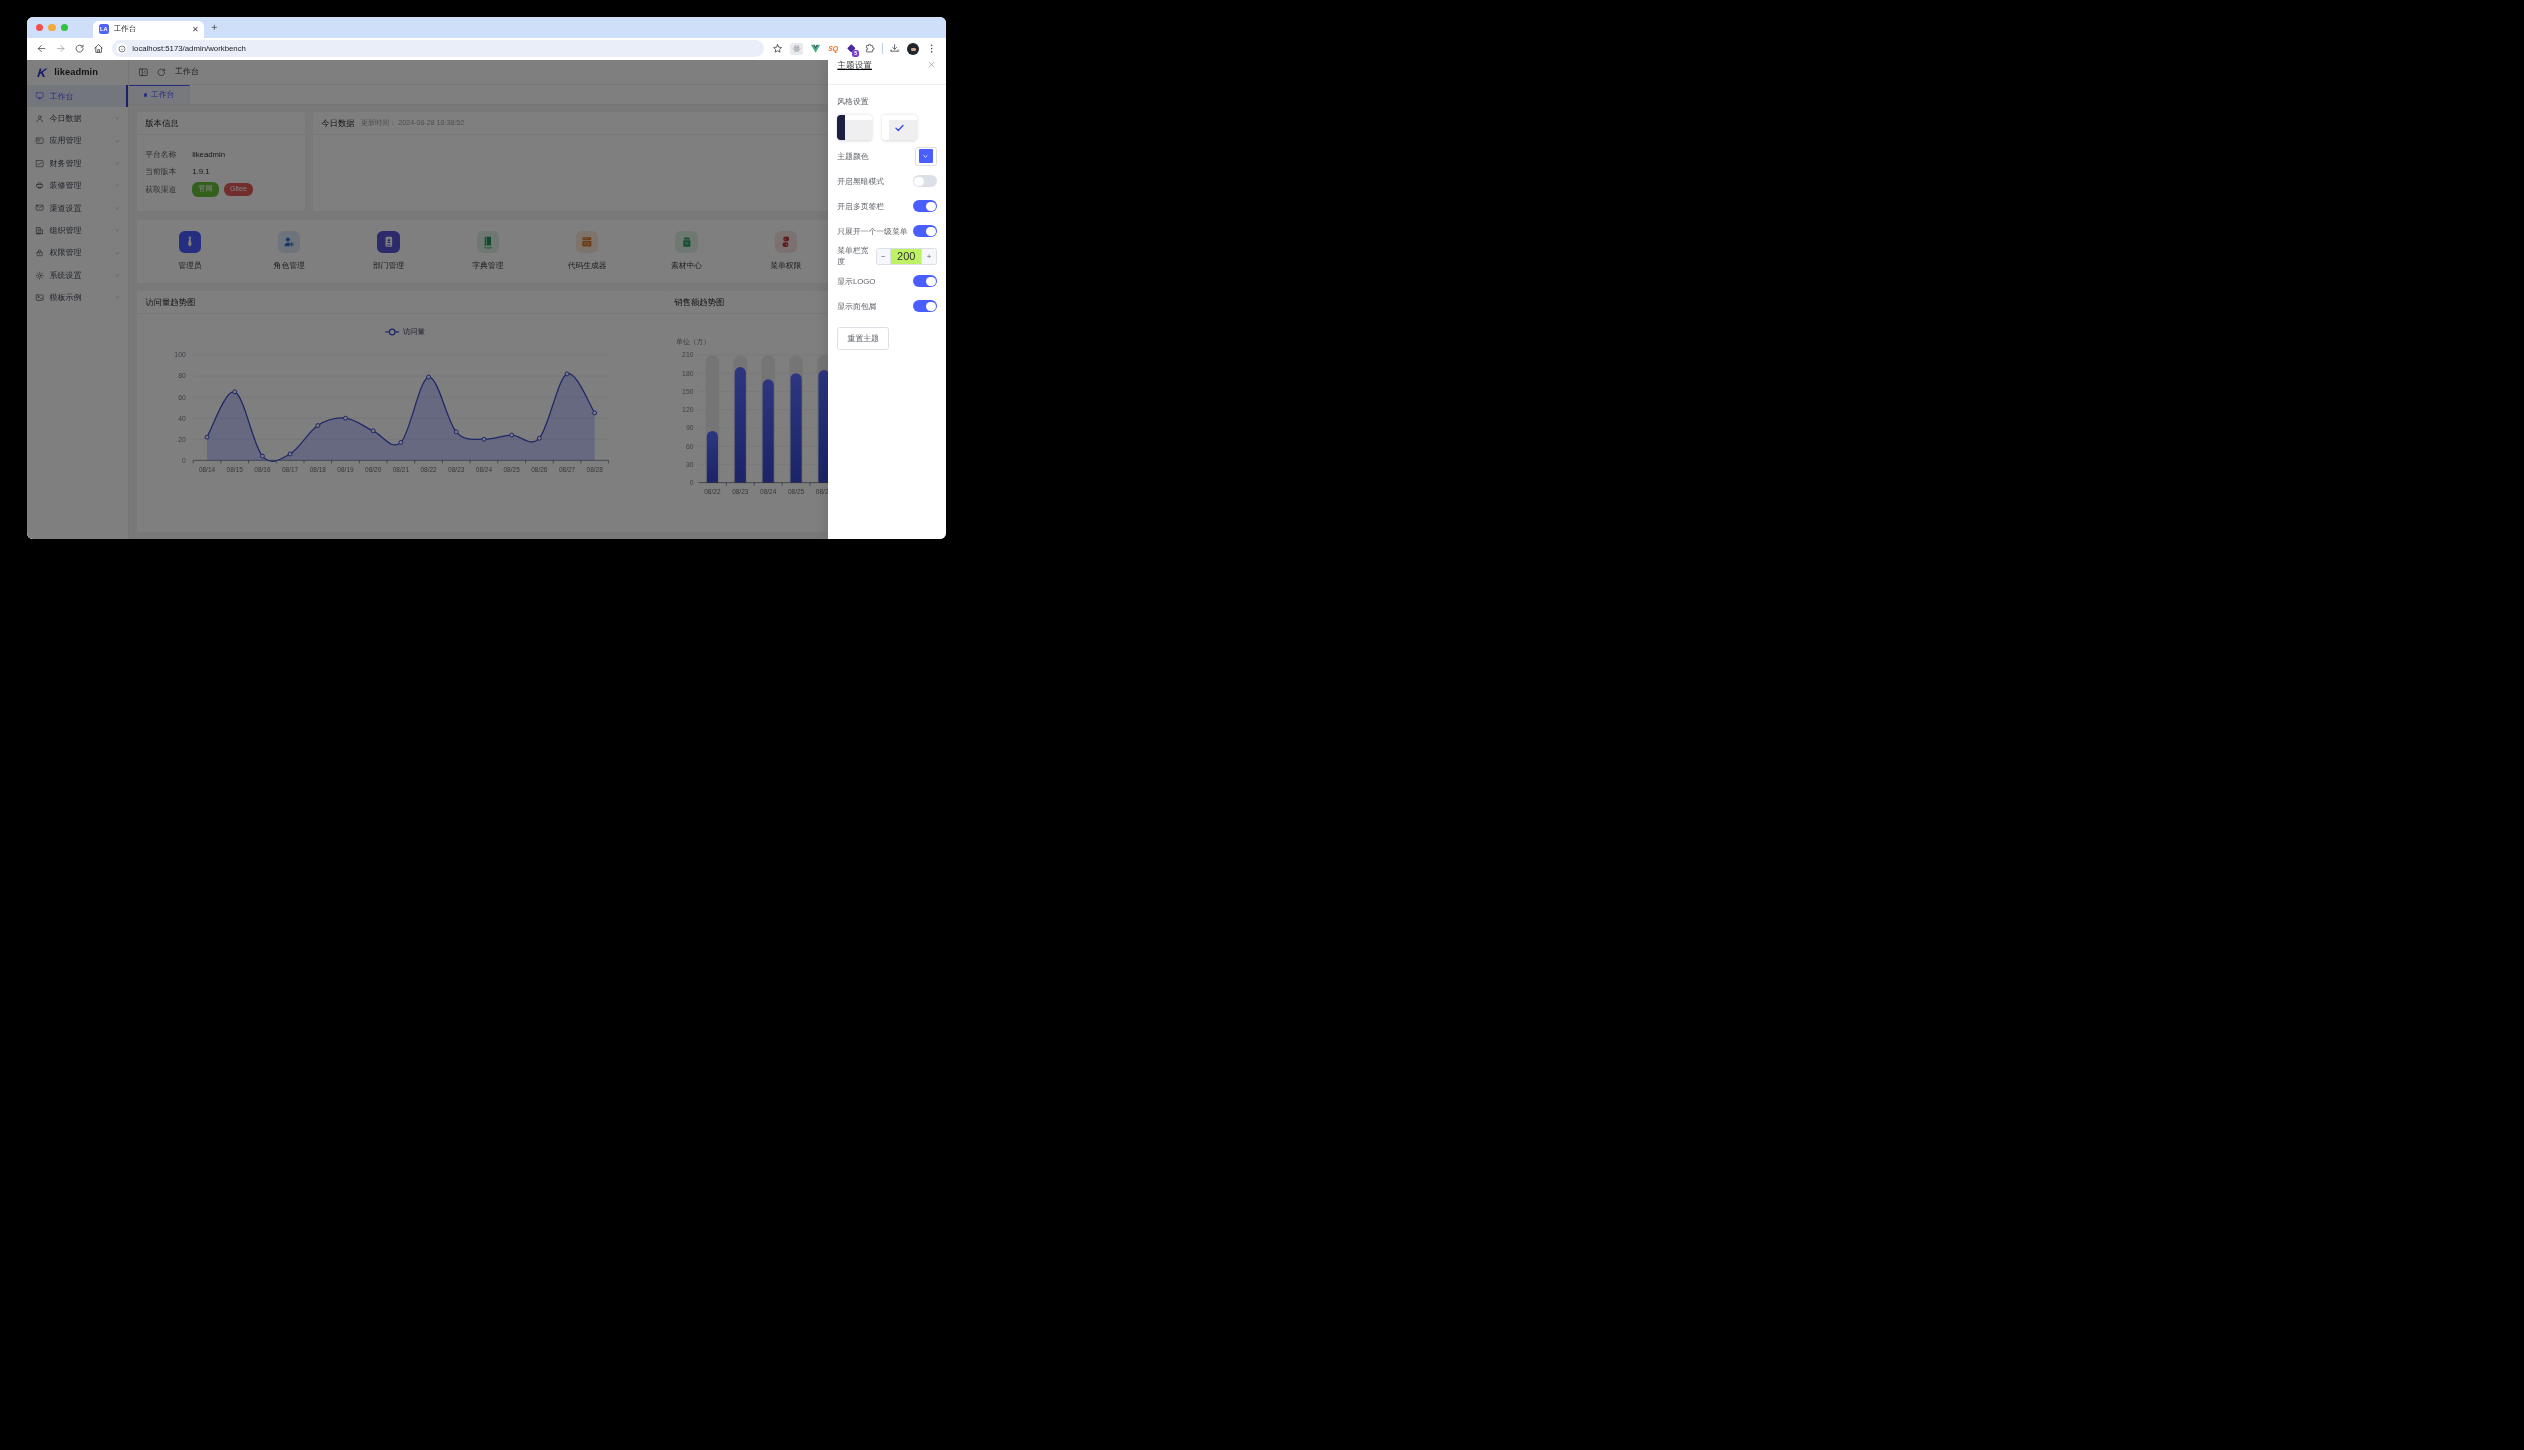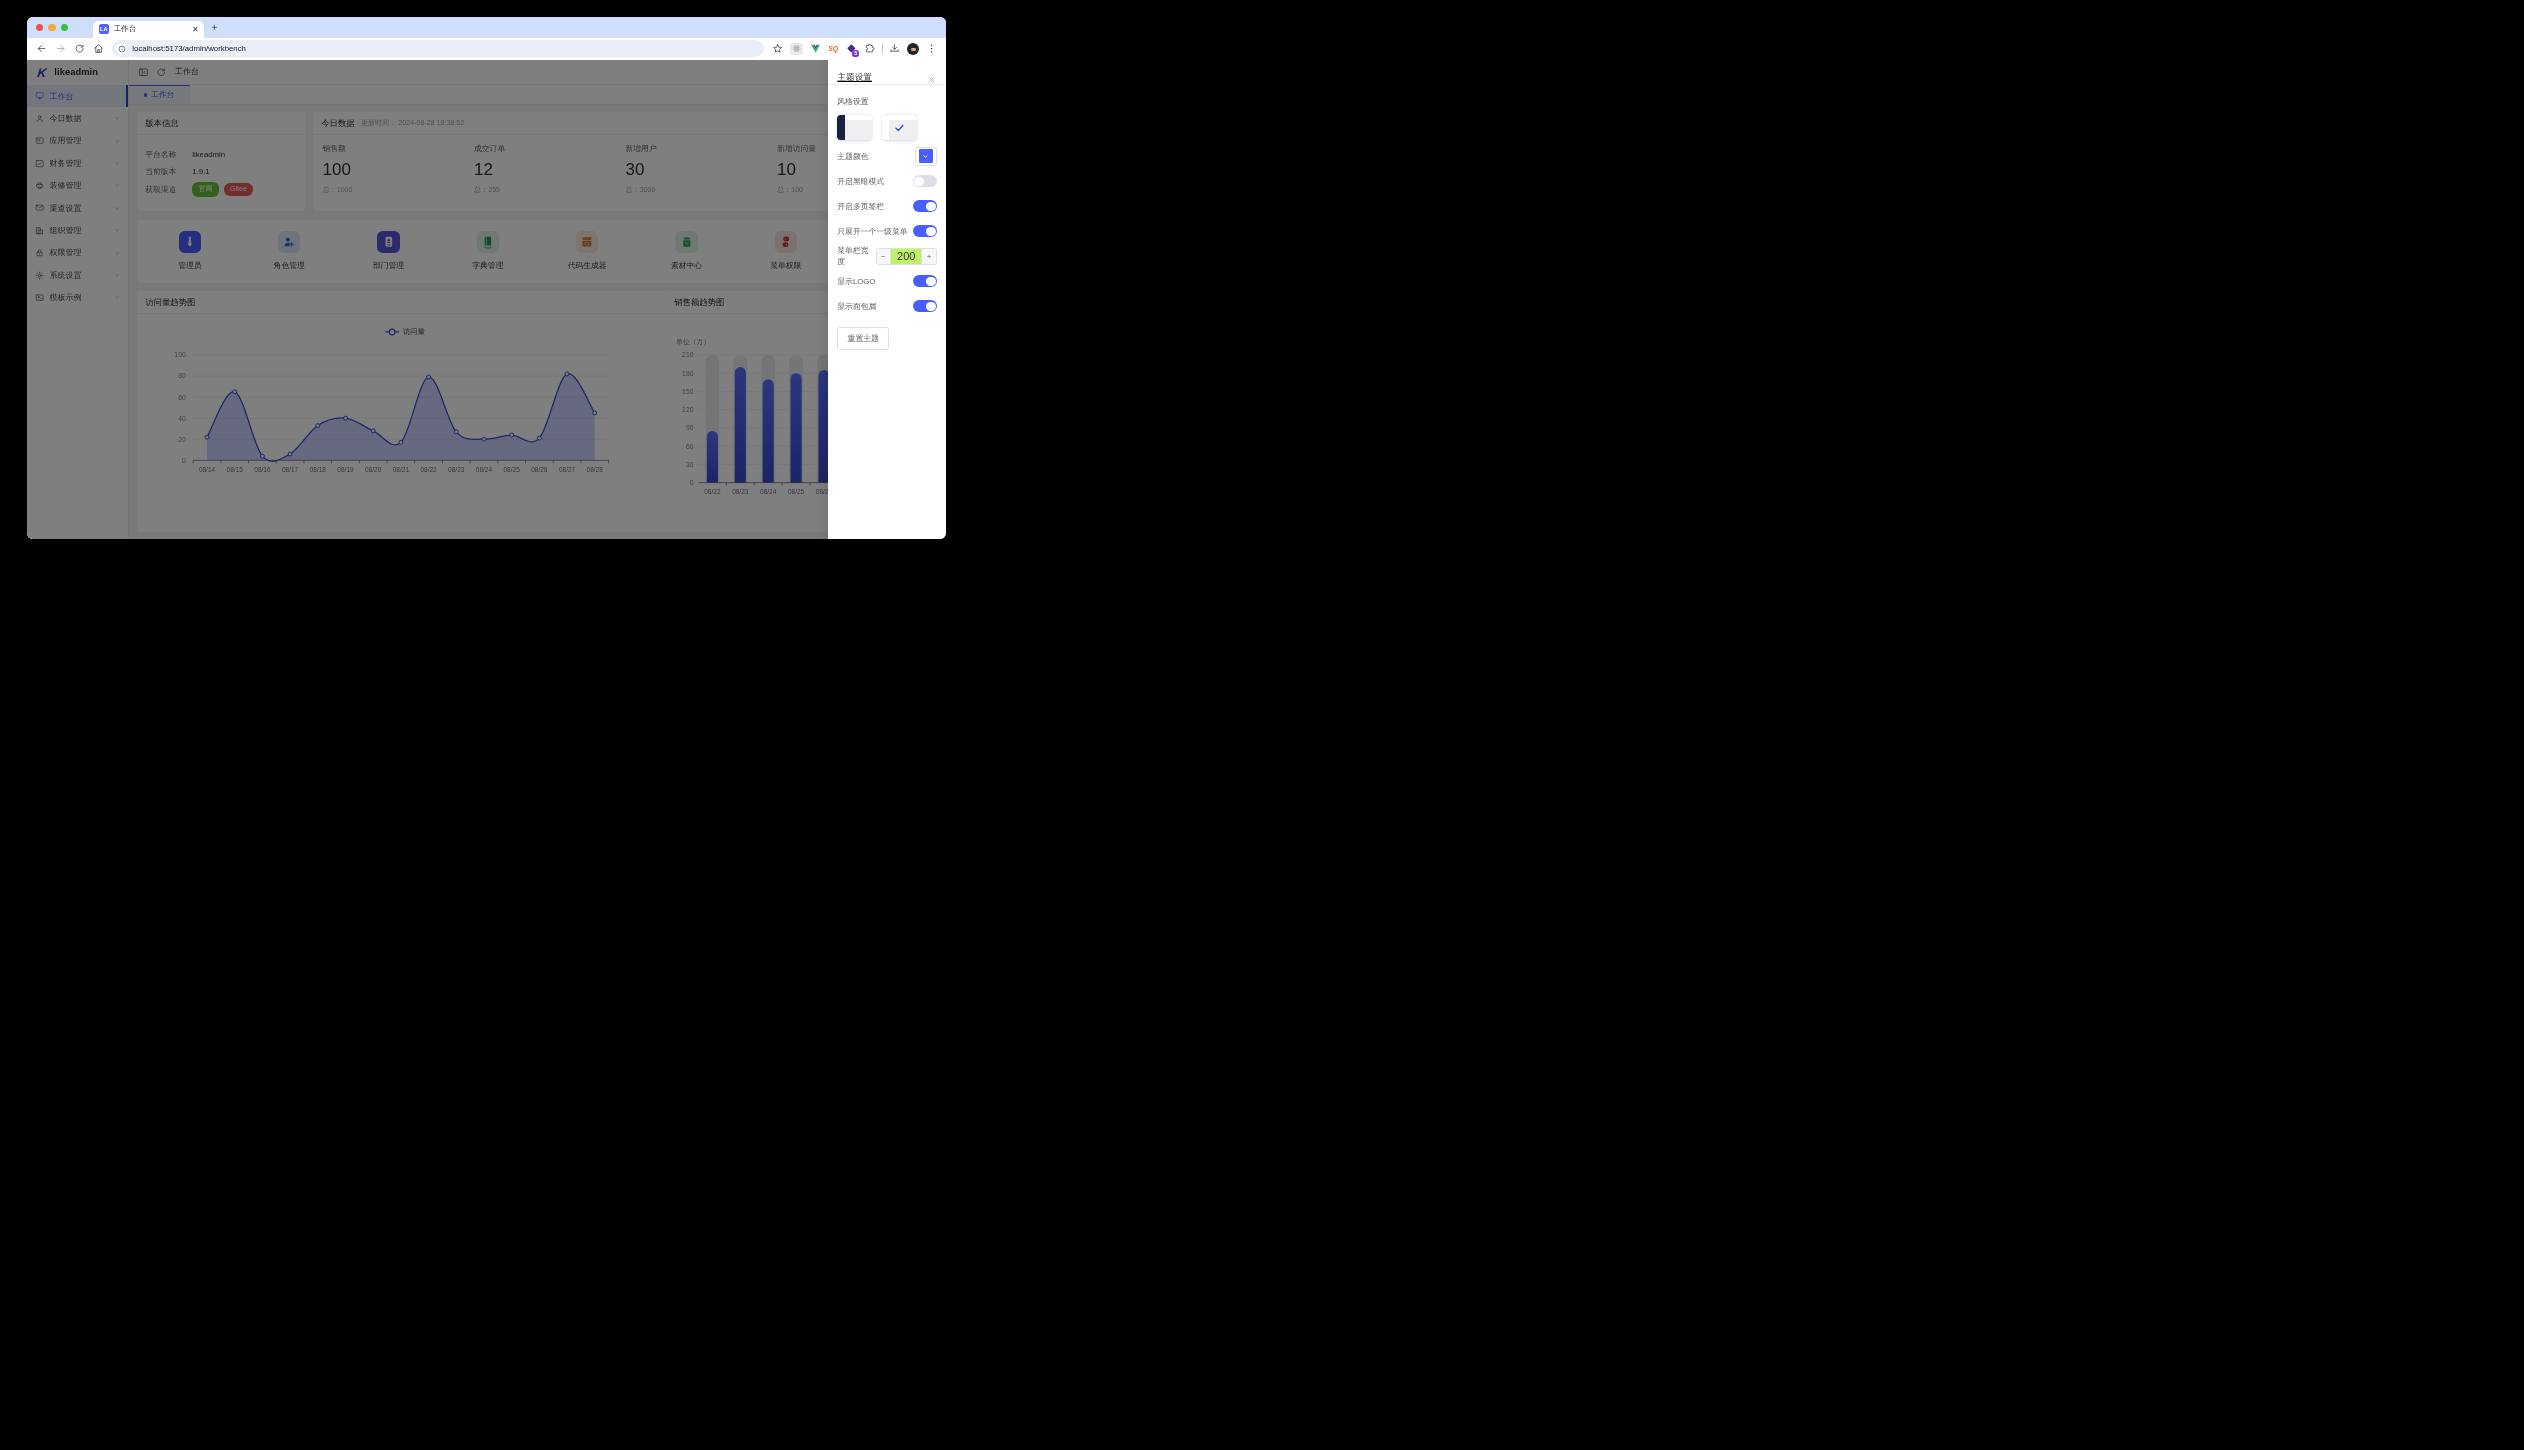--- a/index.html
+++ b/index.html
@@ -81,21 +81,21 @@
   .tile{width:22.4px;height:22.4px;border-radius:5.6px;display:flex;align-items:center;justify-content:center;}
   .tile svg{width:13.7px;height:13.7px;}
   .q-label{font-size:7.8px;color:#33373d;}
   .row3{display:grid;grid-template-columns:529px 1fr;gap:0;flex:1;min-height:0;}
   .chart-card{overflow:hidden;display:flex;flex-direction:column;}
   .chart-body{flex:1;position:relative;}
   .chart-body svg{display:block;}
   
   .overlay{position:absolute;inset:0;background:rgba(0,0,0,0.5);z-index:40;}
   .drawer{position:absolute;top:0;right:0;bottom:0;width:118px;background:#fff;z-index:50;box-shadow:-5px 0 10px rgba(0,0,0,.08);display:flex;flex-direction:column;}
-  .drawer-h{height:25px;display:flex;align-items:flex-end;justify-content:space-between;padding:0 9.3px;border-bottom:0.6px solid #ecedf0;flex-shrink:0;text-decoration:underline;}
+  .drawer-h{height:25px;display:flex;align-items:flex-start;justify-content:space-between;padding:0 9.3px;border-bottom:0.6px solid #ecedf0;flex-shrink:0;text-decoration:underline;}
   .drawer-title{font-size:8.7px;color:#383c42;}
   .drawer-close{width:9.3px;height:9.3px;color:#8f939a;cursor:pointer;}
   .drawer-close svg{width:100%;height:100%;}
   .drawer-body{padding:3.7px 9.3px;font-size:7.8px;color:#5c6066;overflow:hidden;}
   .sec-label{margin:7.5px 0 7.5px;}
   .style-opts{display:flex;gap:9.3px;margin:1.2px 0 3.7px;}
   .sopt{width:35px;height:25.5px;border-radius:3.7px;background:#efeff1;box-shadow:0 0.6px 3.1px rgba(0,0,0,.16);position:relative;overflow:hidden;cursor:pointer;}
   .sopt .top{position:absolute;left:0;right:0;top:0;height:5.6px;background:#fff;}
   .sopt.dark .bar{position:absolute;left:0;top:0;bottom:0;width:8px;background:#1d2141;border-radius:1.9px 0 0 1.9px;}
   .sopt.light .bar{position:absolute;left:0;top:0;bottom:0;width:7.5px;background:#fff;}
@@ -349,42 +349,20 @@
                   <span class="chip" style="background:#67c23a">官网</span>
                   <span class="chip" style="background:#e35d5b">Gitee</span>
                 </div>
               </div>
           </div>
           <div class="card today-card">
             <div class="card-h">
               <span>今日数据</span>
               <span class="t-sub">更新时间： 2024-08-28 18:38:52</span>
             </div>
-            <div class="stats" id="stats">
-                <div class="stat">
-                  <div class="s-label">销售额</div>
-                  <div class="s-val">100</div>
-                  <div class="s-total">总：1000</div>
-                </div>
-                <div class="stat">
-                  <div class="s-label">成交订单</div>
-                  <div class="s-val">12</div>
-                  <div class="s-total">总：255</div>
-                </div>
-                <div class="stat">
-                  <div class="s-label">新增用户</div>
-                  <div class="s-val">30</div>
-                  <div class="s-total">总：3000</div>
-                </div>
-                <div class="stat">
-                  <div class="s-label">新增访问量</div>
-                  <div class="s-val">10</div>
-                  <div class="s-total">总：100</div>
-                </div>
-              </div>
           </div>
         </div>
 
         <div class="card quick-card">
           <div class="quick-body" id="quick">
               <div class="q-item">
                 <div class="tile" style="background:#4a5dff">
                   <svg viewBox="0 0 24 24">
                     <path d="M9.6 3h4.8l-1.1 4.2 1.9 9.3-3.2 4.1-3.2-4.1 1.9-9.3z" fill="#ffffff"></path>
                   </svg>

